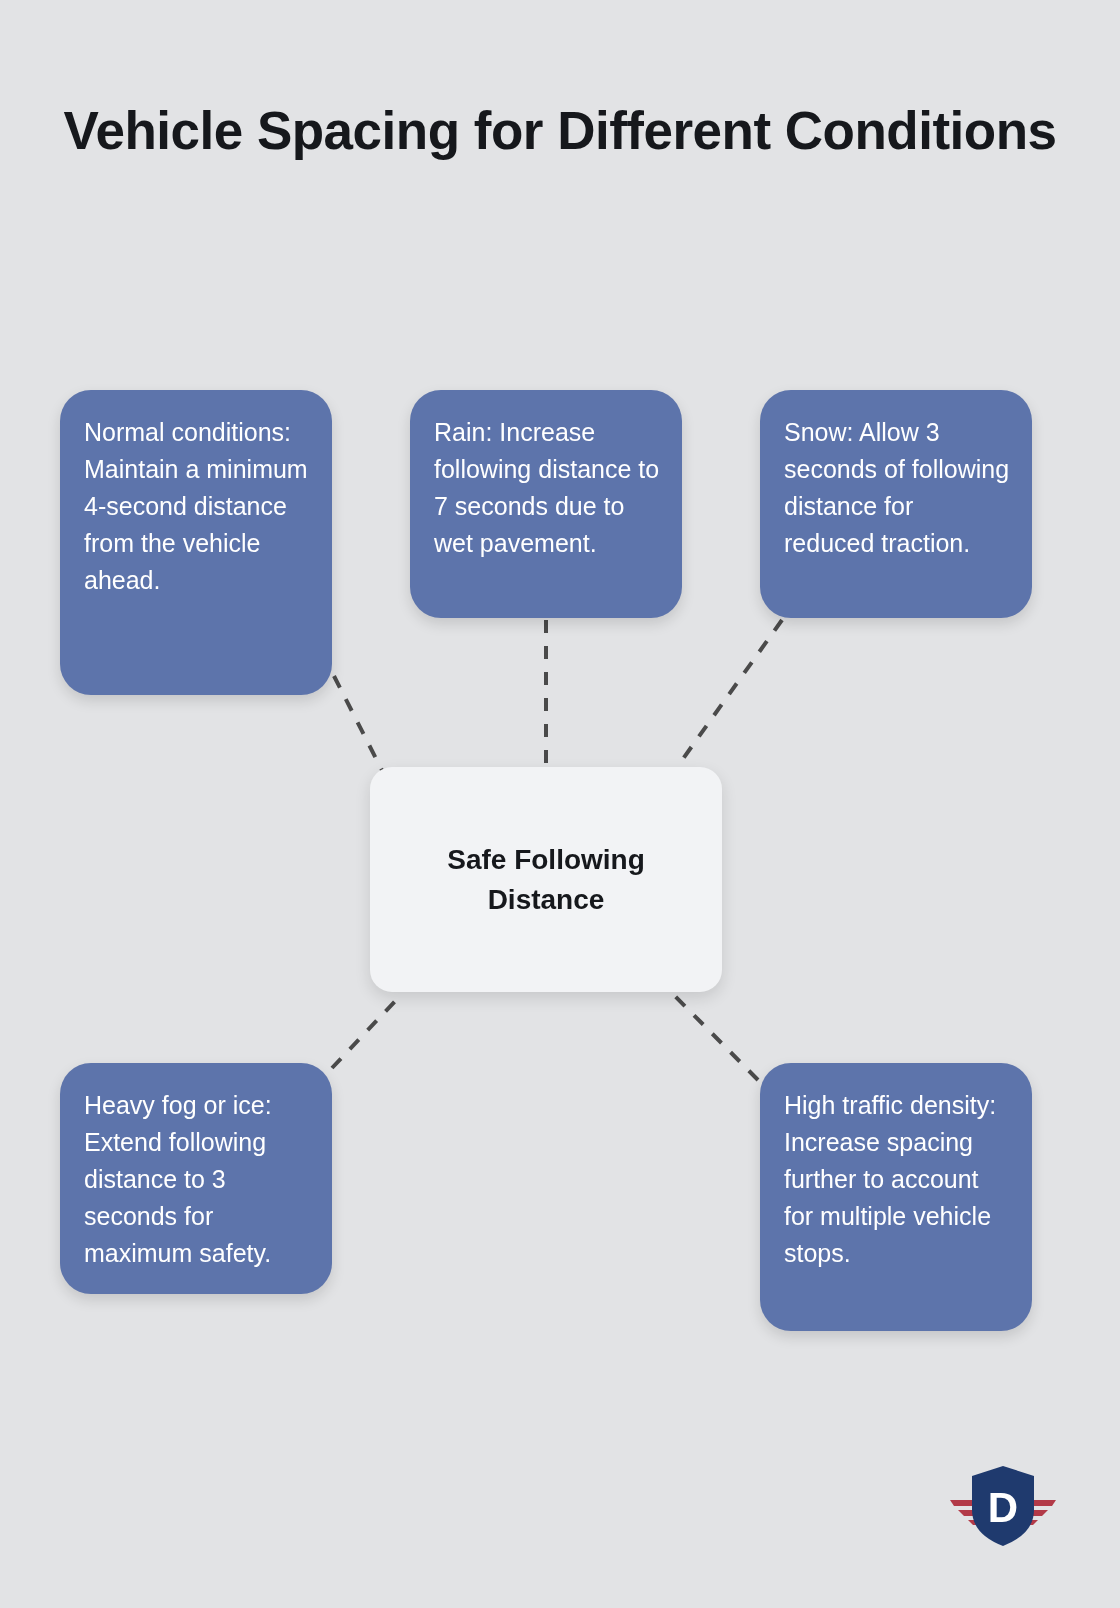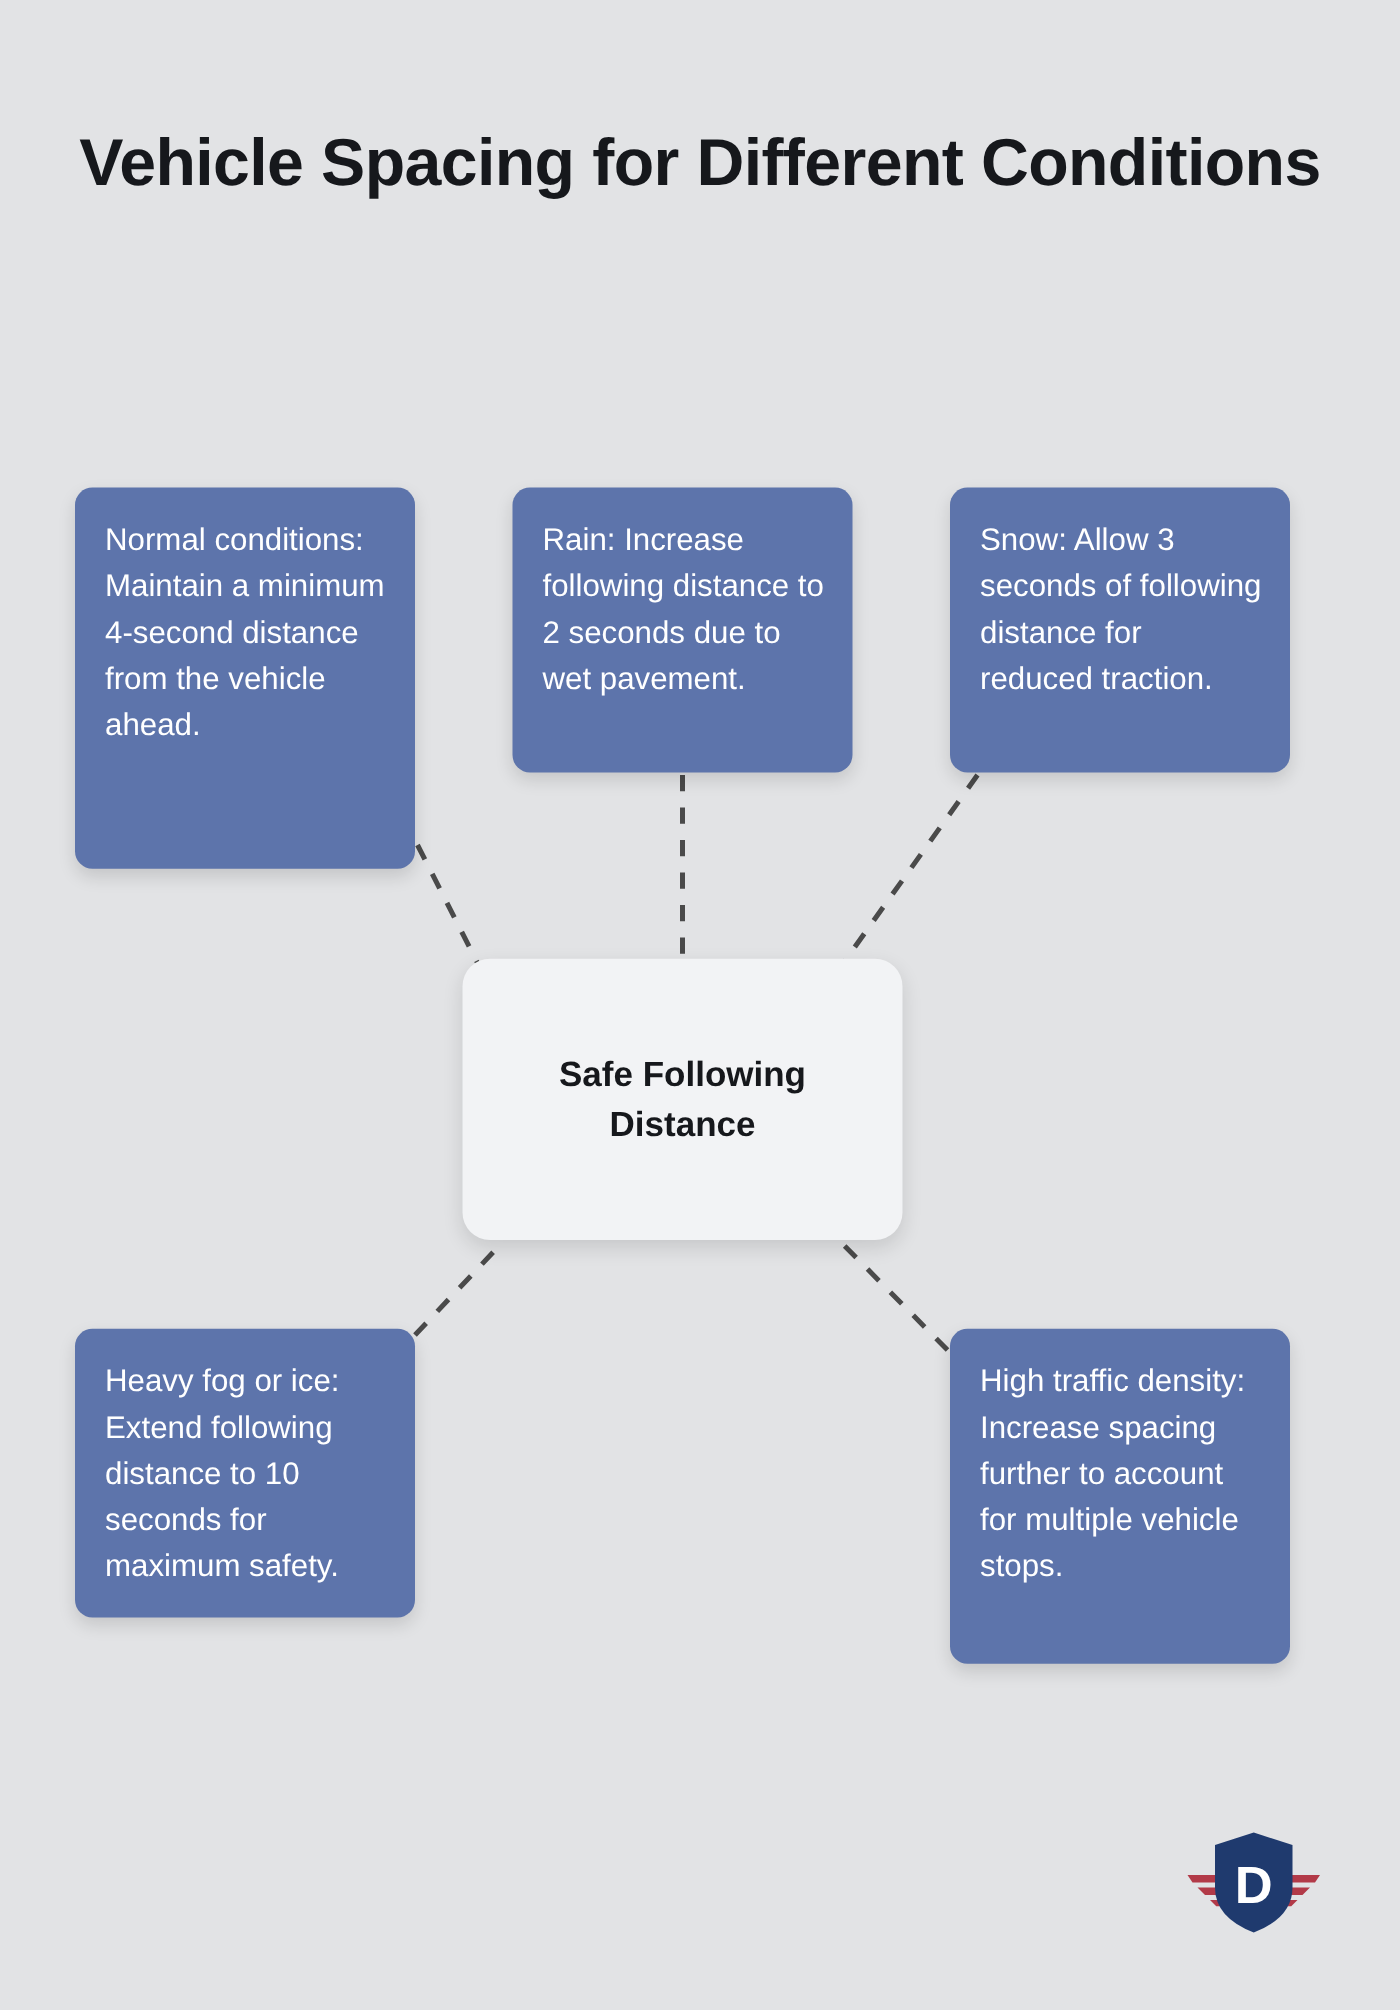--- a/index.html
+++ b/index.html
@@ -34,21 +34,21 @@
   svg.connectors {
     position: absolute;
     top: 0;
     left: 0;
     width: 1120px;
     height: 1608px;
   }
   .node {
     position: absolute;
     box-sizing: border-box;
-    border-radius: 14px;
+    border-radius: 31px;
     background: #5d74ab;
     color: #ffffff;
     font-size: 25px;
     line-height: 1.48;
     padding: 24px 22px 24px 24px;
     box-shadow: 0 6px 14px rgba(0,0,0,0.13);
   }
   .center-node {
     position: absolute;
     box-sizing: border-box;
@@ -92,23 +92,23 @@
     <g stroke="#4a4a4a" stroke-width="4" stroke-dasharray="13 13" fill="none" stroke-linecap="butt">
       <line x1="334" y1="676" x2="392" y2="790"></line>
       <line x1="546" y1="620" x2="546" y2="766"></line>
       <line x1="782" y1="620" x2="665" y2="784"></line>
       <line x1="332" y1="1068" x2="400" y2="996"></line>
       <line x1="758" y1="1080" x2="672" y2="993"></line>
     </g>
   </svg>
 
   <div class="node" id="node-normal">Normal conditions: Maintain a minimum 4-second distance from the vehicle ahead.</div>
-  <div class="node" id="node-rain">Rain: Increase following distance to 2 seconds due to wet pavement.</div>
+  <div class="node" id="node-rain">Rain: Increase following distance to 7 seconds due to wet pavement.</div>
   <div class="node" id="node-snow">Snow: Allow 3 seconds of following distance for reduced traction.</div>
-  <div class="node" id="node-fog">Heavy fog or ice: Extend following distance to 10 seconds for maximum safety.</div>
+  <div class="node" id="node-fog">Heavy fog or ice: Extend following distance to 3 seconds for maximum safety.</div>
   <div class="node" id="node-traffic">High traffic density: Increase spacing further to account for multiple vehicle stops.</div>
 
   <div class="center-node" id="center-node">Safe Following Distance</div>
 
   <svg class="logo" viewBox="0 0 110 90">
     <g>
       <path d="M2 40 L36 40 L30 46 L6 46 Z" fill="#b23a48"></path>
       <path d="M10 50 L36 50 L32 56 L16 56 Z" fill="#b23a48"></path>
       <path d="M20 60 L36 60 L34 65 L25 65 Z" fill="#b23a48"></path>
     </g>

